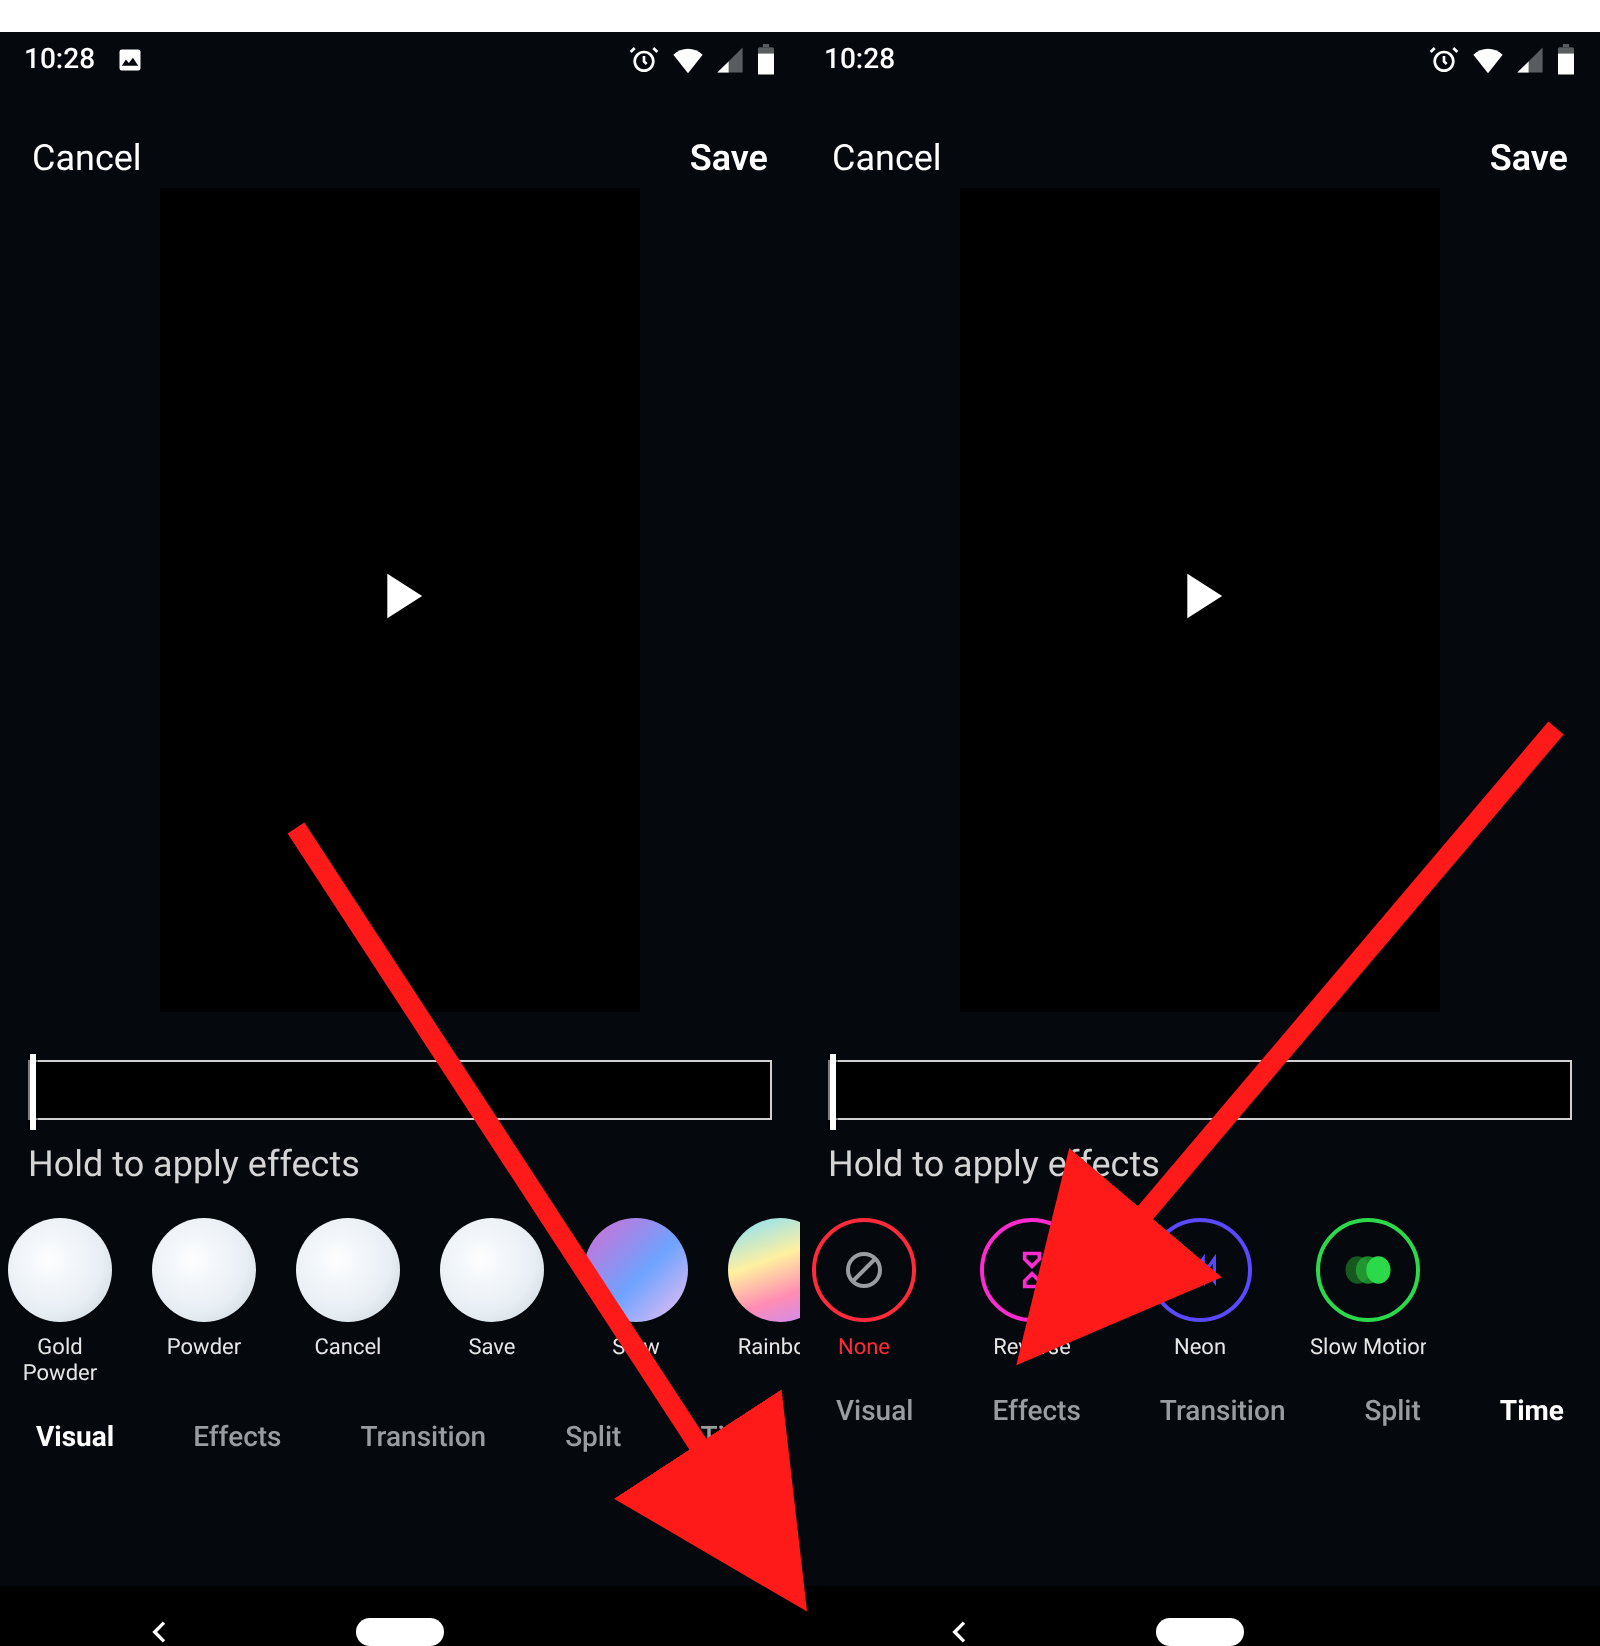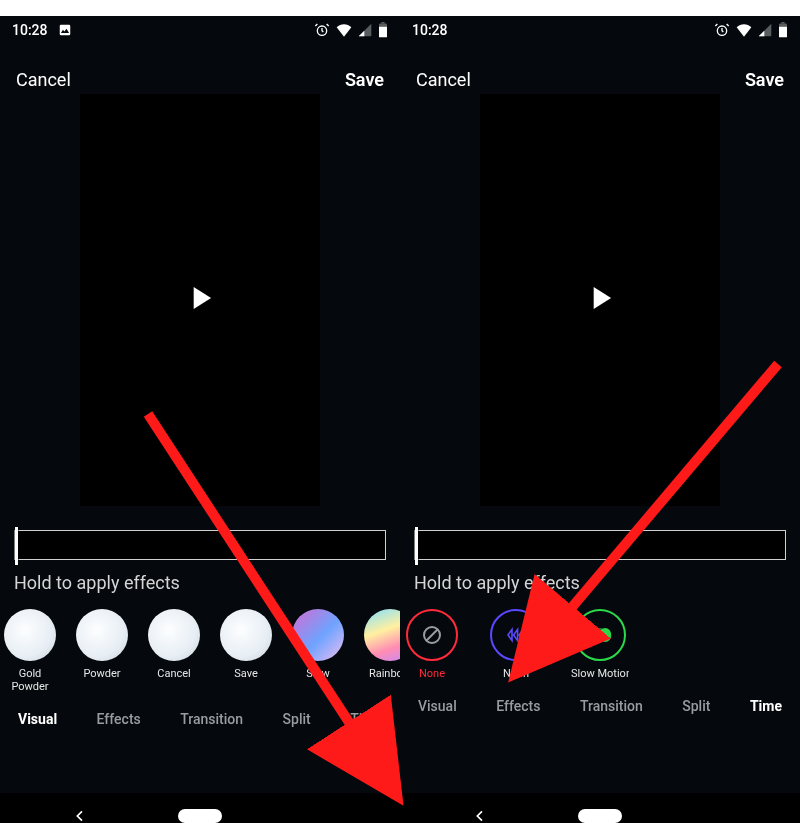--- a/index.html
+++ b/index.html
@@ -351,20 +351,30 @@
       <div class="effect-thumb">
         <div class="thumb-ring" style="border-color:#ff2b3a;">
           <span class="ic">
             <svg width="24" height="24" viewBox="0 0 24 24" fill="none" stroke="#9a9da0" stroke-width="2">
                 <circle cx="12" cy="12" r="8"></circle>
                 <path d="M6 18 18 6"></path>
               </svg>
           </span>
         </div>
         <span class="effect-label red">None</span>
+      </div>
+      <div class="effect-thumb">
+        <div class="thumb-ring" style="border-color:#ff2bd0;">
+          <span class="ic">
+            <svg width="22" height="22" viewBox="0 0 24 24" fill="none" stroke="#ff2bd0" stroke-width="2">
+                <path d="M7 3h10M7 21h10M8 3v3l4 4 4-4V3M8 21v-3l4-4 4 4v3"></path>
+              </svg>
+          </span>
+        </div>
+        <span class="effect-label">Reverse</span>
       </div>
       <div class="effect-thumb">
         <div class="thumb-ring" style="border-color:#5b49ff;">
           <span class="ic">
             <svg width="24" height="18" viewBox="0 0 30 20" fill="none" stroke="#5b49ff" stroke-width="2">
                 <path d="M5 10 10 3l0 14L5 10zM12 10 17 3l0 14-5-7zM19 10l5-7 0 14-5-7z"></path>
               </svg>
           </span>
         </div>
         <span class="effect-label">Neon</span>

